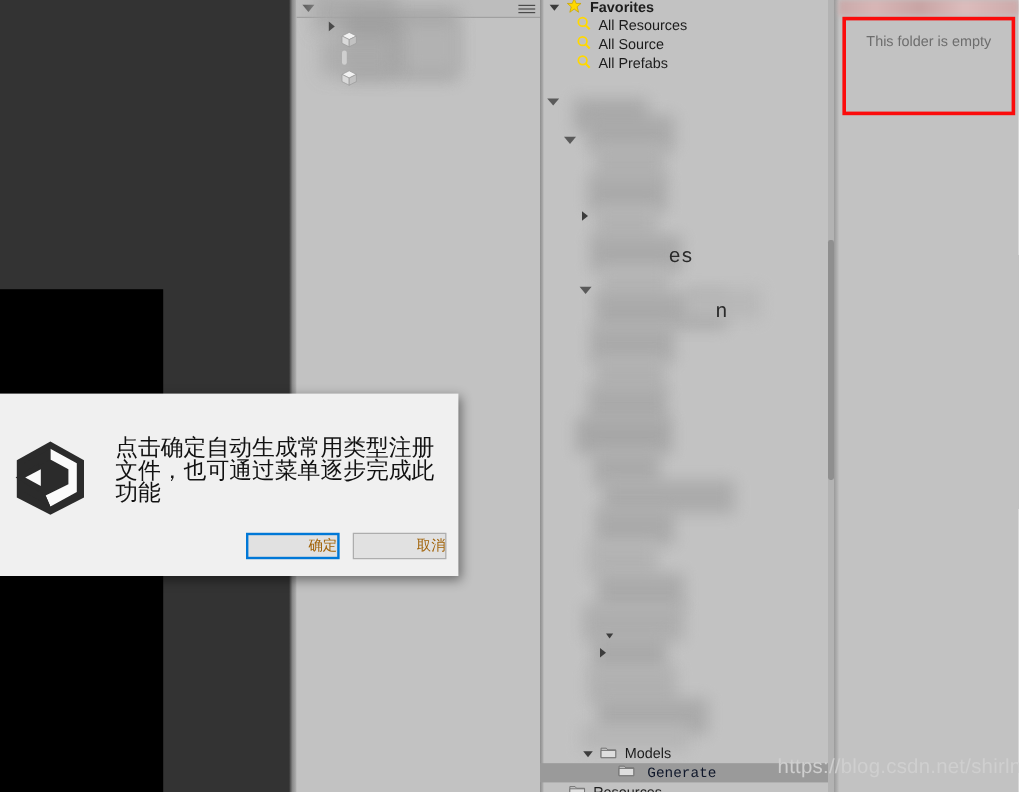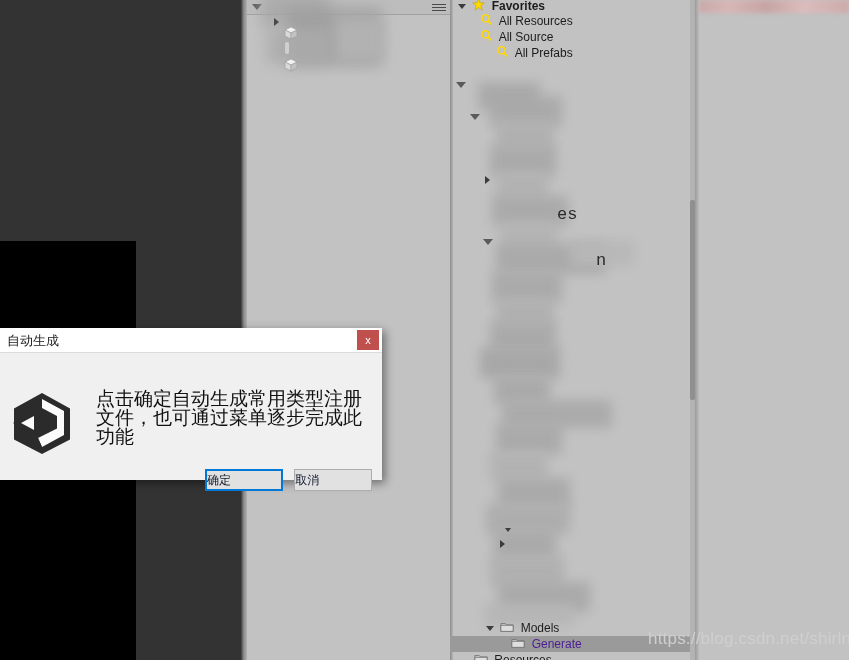--- a/index.html
+++ b/index.html
@@ -118,23 +118,24 @@
     position: absolute;
     height: 16px;
     line-height: 16px;
     white-space: nowrap;
     font-size: 12px;
     color: #1c1c1c;
   }
   .tree-row.bold { font-weight: bold; }
   .tree-row.selected {
     background: #9a9a9a;
-    color: #4c1d95;
+    color: #0f172a;
     left: 0;
     width: 245px;
+    font-family: Liberation Mono, monospace;
   }
   .foldout {
     display: inline-block;
     width: 0; height: 0;
     vertical-align: middle;
     margin-right: 3px;
     border-left: 4px solid transparent;
     border-right: 4px solid transparent;
     border-top: 5px solid #3c3c3c;
   }
@@ -286,28 +287,28 @@
   .dlg-buttons {
     position: absolute;
     left: 205px;
     top: 116px;
   }
   .dlg-btn {
     display: inline-block;
     width: 78px;
     height: 22px;
     line-height: 20px;
-    text-align: left;
+    text-align: right;
     font-size: 12px;
     background: #e1e1e1;
     border: 1px solid #adadad;
-    color: #0f172a;
+    color: #a16207;
     cursor: pointer;
     box-sizing: border-box;
-    font-family: Liberation Sans, sans-serif;
+    font-family: Liberation Mono, monospace;
     padding: 0;
     margin: 0;
     vertical-align: top;
   }
   .dlg-btn.primary {
     border: 2px solid #0078d7;
     line-height: 18px;
   }
   .dlg-btn + .dlg-btn { margin-left: 8px; }
 </style>
@@ -381,21 +382,21 @@
     <div class="tree-row" style="left:30px; top:29px;">
       <span class="ico-search">
         <svg width="13" height="13" viewBox="0 0 16 16">
           <circle cx="6.8" cy="6.5" r="4.4" fill="none" stroke="#ffd800" stroke-width="1.8"></circle>
           <line x1="9.9" y1="9.8" x2="14" y2="14" stroke="#ffd800" stroke-width="2.2"></line>
         </svg>
       </span>
       <span>All Source</span>
     </div>
 
-    <div class="tree-row" style="left:46px; top:45px;">
+    <div class="tree-row" style="left:30px; top:45px;">
       <span class="ico-search">
         <svg width="13" height="13" viewBox="0 0 16 16">
           <circle cx="6.8" cy="6.5" r="4.4" fill="none" stroke="#ffd800" stroke-width="1.8"></circle>
           <line x1="9.9" y1="9.8" x2="14" y2="14" stroke="#ffd800" stroke-width="2.2"></line>
         </svg>
       </span>
       <span>All Prefabs</span>
     </div>
 
     <div class="tree-blur" style="left:28px; top:82px;  width:62px; height:28px;"></div>
@@ -467,29 +468,28 @@
     <div class="scroll-track">
       <div class="scroll-thumb" style="top:200px; height:200px;"></div>
     </div>
   </div>
 
   <div class="panel-content">
     <div class="divider-left"></div>
     <div class="content-toolbar-blur"></div>
   </div>
 
+  <div class="empty-note">
+    <span>This folder is empty</span>
+  </div>
 
   <div class="watermark">https://blog.csdn.net/shirln</div>
 </div>
 
 <div id="dialog">
-  <div class="titlebar">
-    <span class="title-text">自动生成</span>
-    <button class="close-btn">x</button>
-  </div>
   <div class="body">
     <div class="unity-logo">
       <svg viewBox="0 0 70 68" width="70" height="68">
         <path d="M34 4 L62 19.5 L62 50.5 L34 65 L6 50.5 L6 19.5 Z" fill="#2b2b2b"></path>
         <path d="M34 10 L56 22 L56 46 L34 58 L30 49 L49 39.5 L49 27 L34 19 Z" fill="#fbfbfb"></path>
         <path d="M34 10 L34 19 L19 27 L19 39.5 L30 49 L34 58 L12 46 L12 22 Z" fill="#2b2b2b"></path>
         <path d="M5 34 L24 22.5 L24 45.5 Z" fill="#2b2b2b"></path>
         <path d="M13 34 L26 27 L26 41 Z" fill="#fbfbfb"></path>
       </svg>
     </div>

